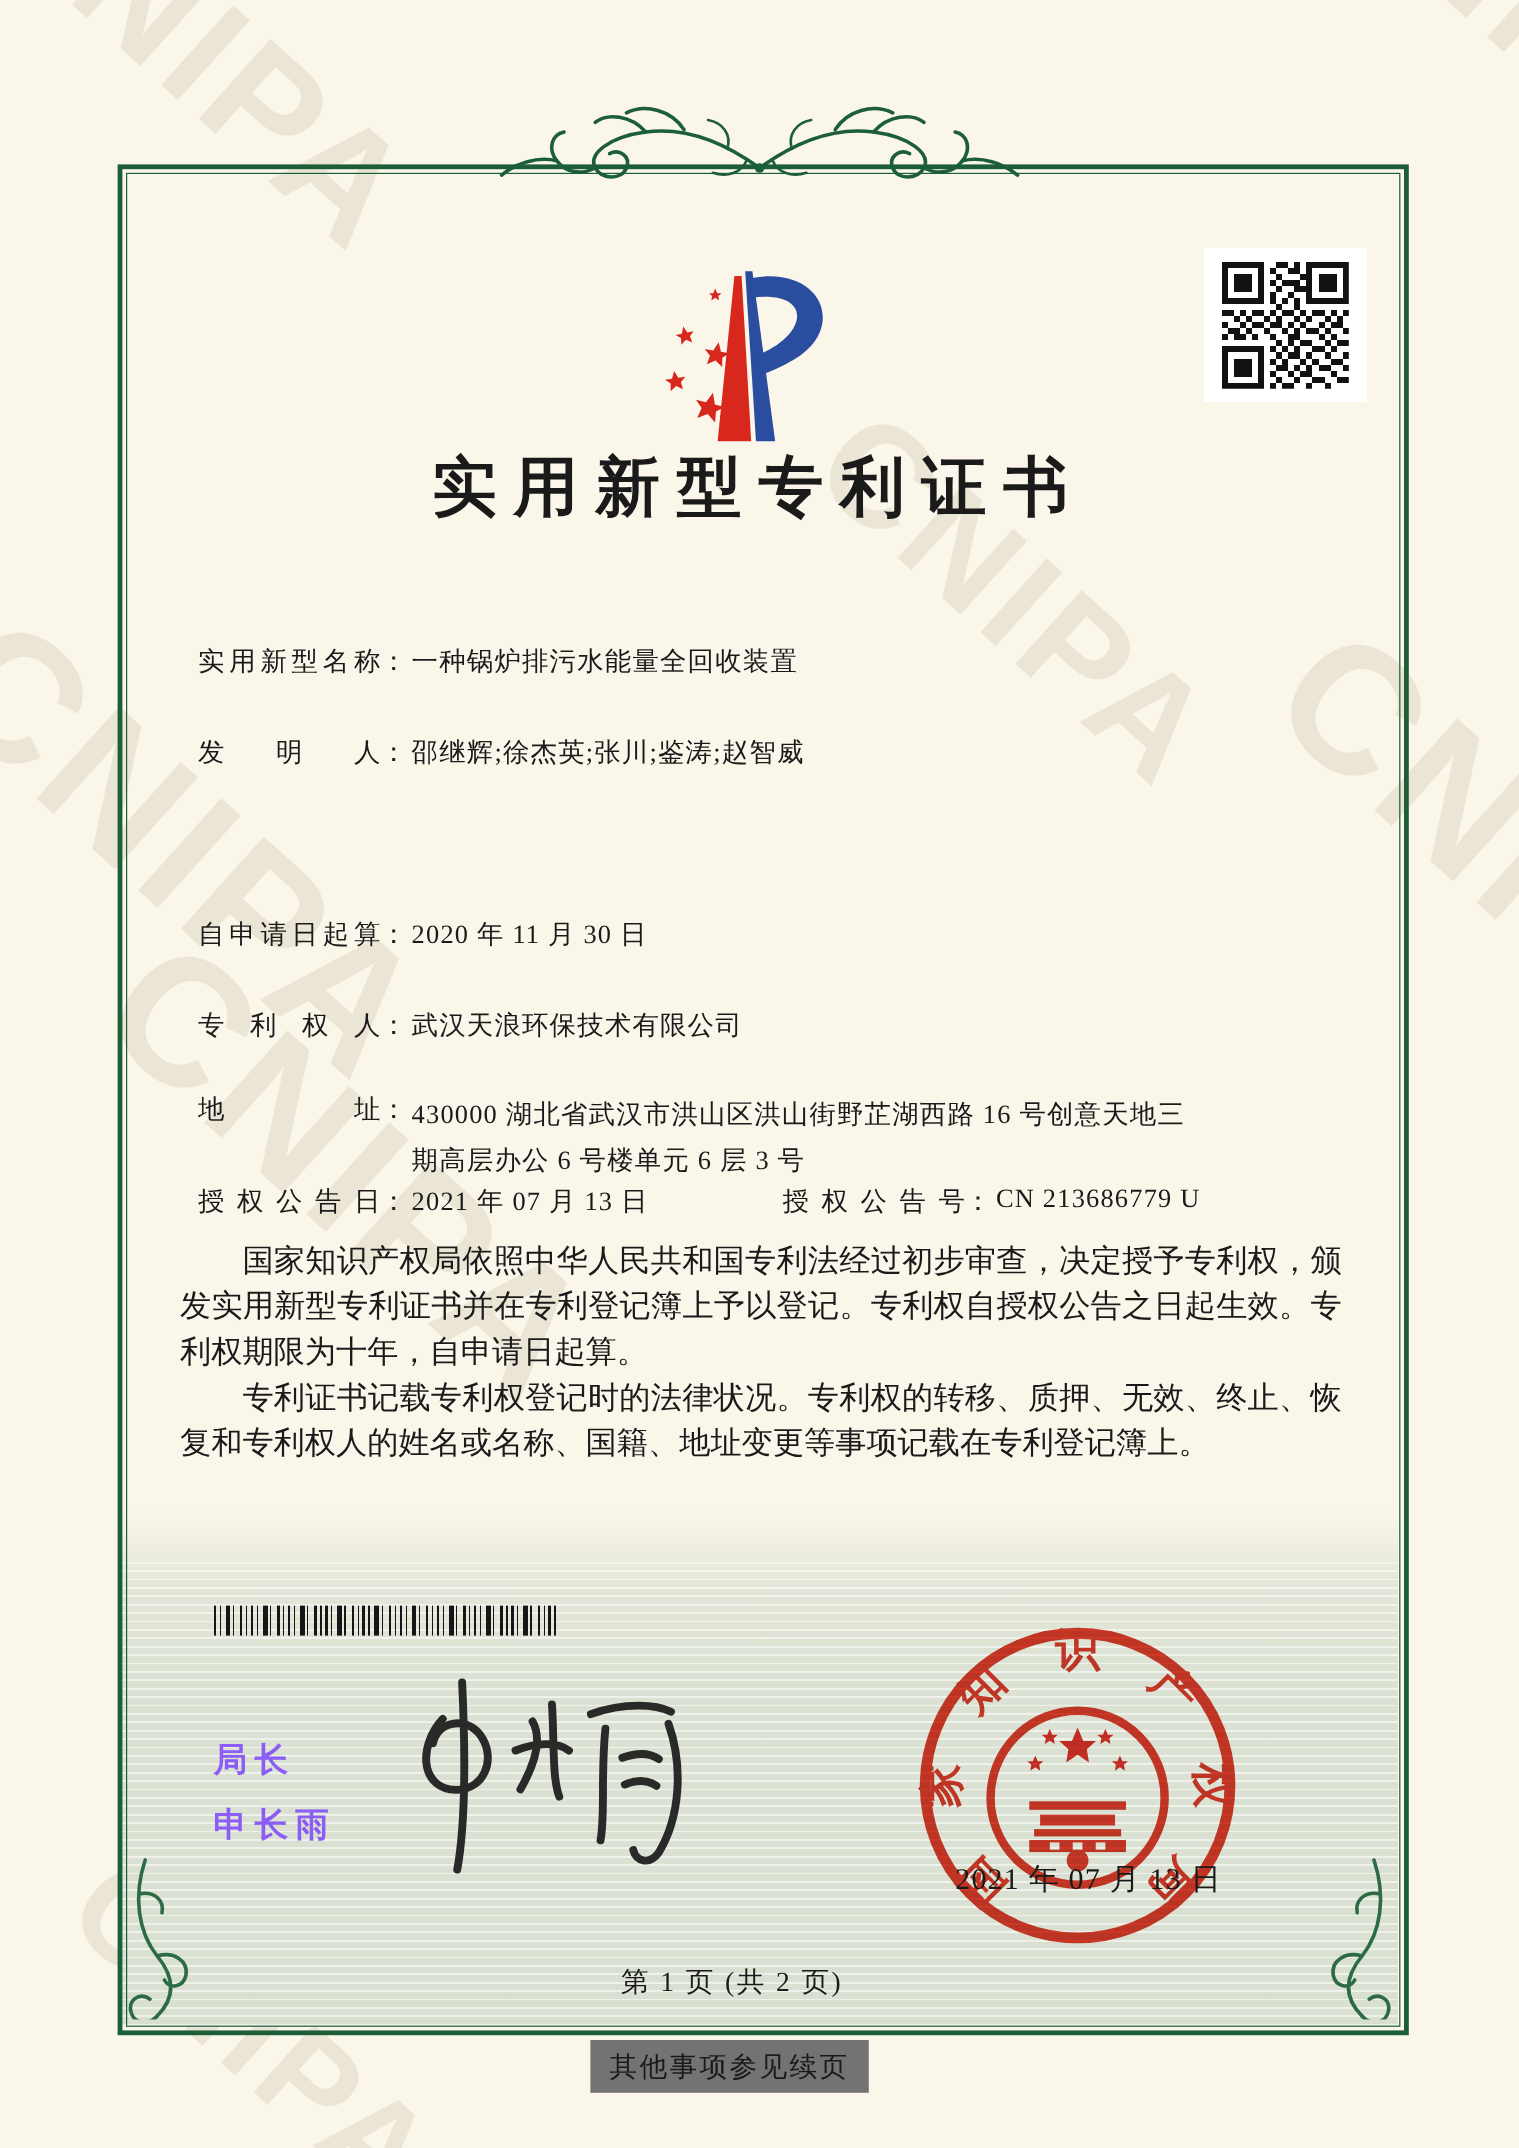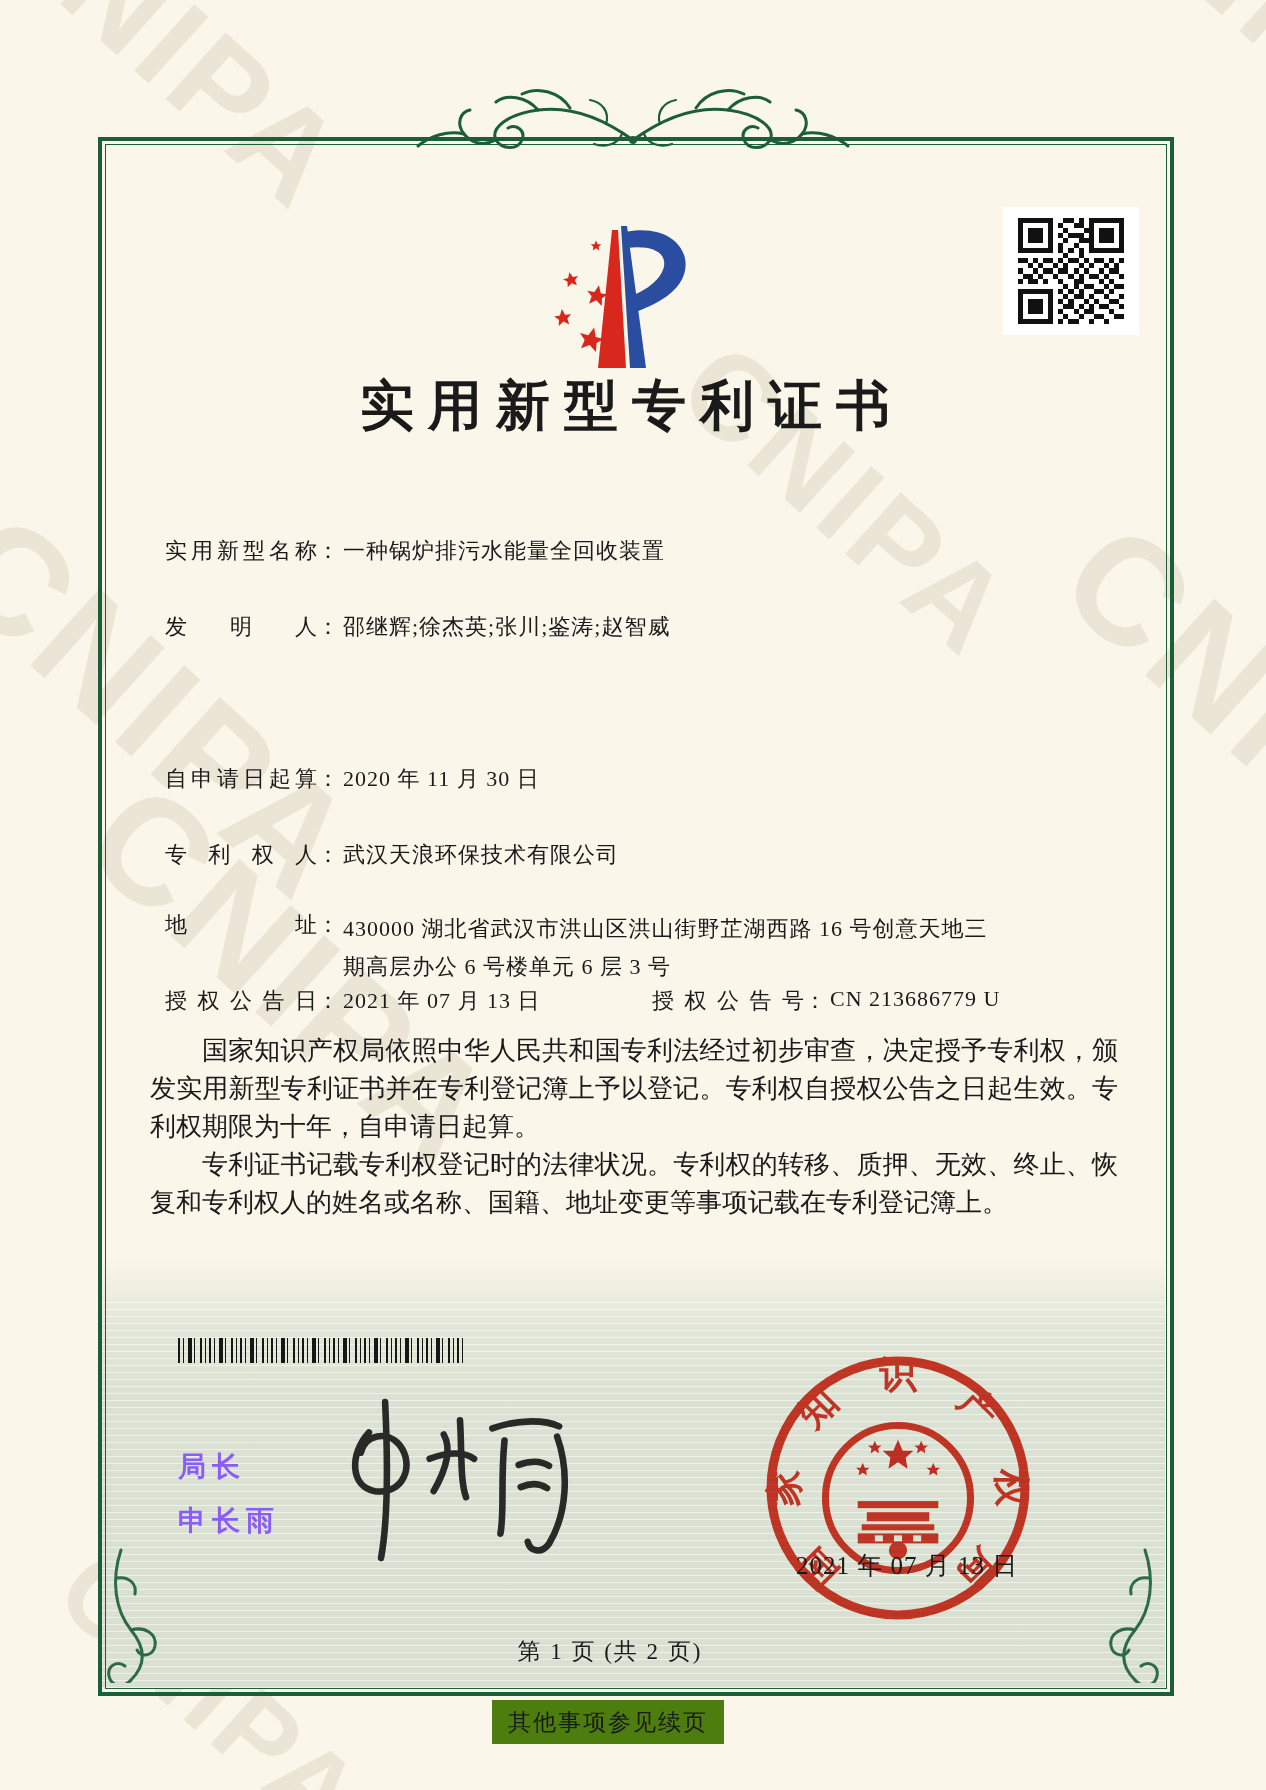--- a/index.html
+++ b/index.html
@@ -55,21 +55,21 @@
       #161616 22px 24px, transparent 24px 27px,
       #161616 27px 28px, transparent 28px 31px);}
   .signer{position:absolute;left:178px;z-index:3;
     font-family:"Liberation Sans","DejaVu Sans",sans-serif;font-weight:bold;
     font-size:28px;letter-spacing:6px;color:#8b5cf6;}
   .signature{position:absolute;left:336px;top:1392px;z-index:3;}
   .seal{position:absolute;left:762px;top:1352px;z-index:5;mix-blend-mode:multiply;opacity:.95;}
   .seal-date{position:absolute;left:796px;top:1549px;z-index:6;font-size:25px;letter-spacing:1px;white-space:nowrap;}
   .page-num{position:absolute;left:405px;top:1636px;width:410px;text-align:center;
     font-size:23px;letter-spacing:2px;z-index:3;}
-  .footer-note{position:absolute;left:492px;top:1700px;width:232px;height:44px;background:#4d7c0f;
+  .footer-note{position:absolute;left:492px;top:1700px;width:232px;height:44px;background:#737373;
     z-index:3;display:flex;align-items:center;justify-content:center;font-size:23px;letter-spacing:2px;}
 </style>
 </head>
 <body>
 
 <div class="page">
 
   <div class="wm" style="left:-45px;top:-35px;font-size:130px;">CNIPA</div>
   <div class="wm" style="left:1060px;top:-75px;font-size:130px;">CNIPA</div>
   <div class="wm" style="left:650px;top:430px;font-size:120px;">CNIPA</div>

